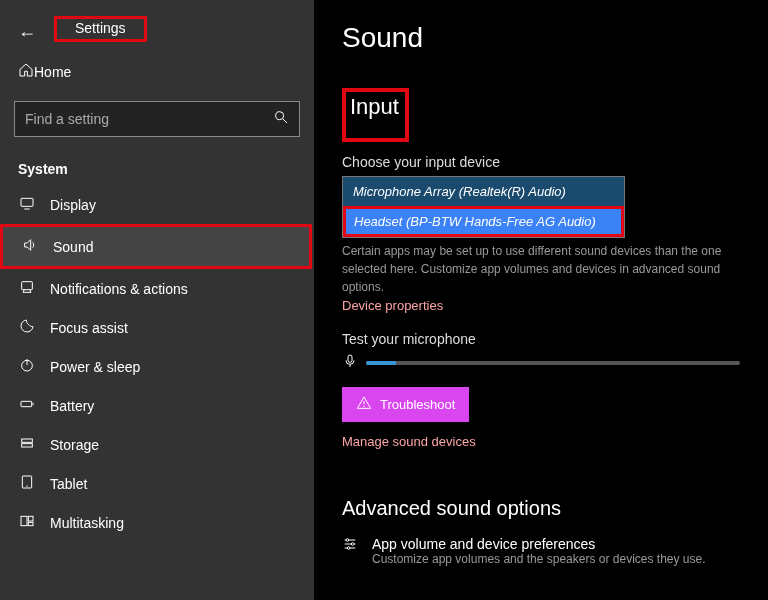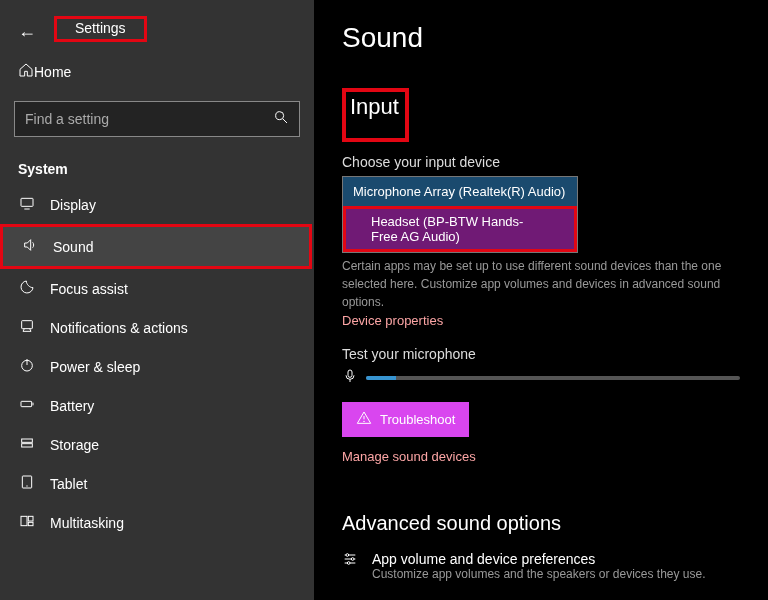--- a/index.html
+++ b/index.html
@@ -109,35 +109,36 @@
       border: 4px solid #e30613;
       padding: 2px 6px 4px 4px;
       margin-bottom: 12px;
     }
     .label-text {
       font-size: 14px;
       margin-bottom: 6px;
       color: #ddd;
     }
     .dropdown-container {
-      width: 236px;
+      width: 283px;
       border: 1px solid #777;
       margin-bottom: 4px;
+      font-style: italic;
     }
     .dropdown-option {
       padding: 7px 10px;
       font-size: 13px;
     }
     .dropdown-option.selected {
       background: #1a4a6e;
     }
     .dropdown-option.hovered {
       border: 3px solid #e30613;
-      background: #701a75;
-      padding: 5px 25px;
+      background: #3b82f6;
+      padding: 5px 8px;
     }
     .hint-text {
       font-size: 12px;
       color: #999;
       line-height: 1.5;
       margin-bottom: 0;
     }
     .link-text {
       color: #fca5a5;
       font-size: 13px;
@@ -253,34 +254,34 @@
             <path d="M16 8c2 2 2 6 0 8"></path>
           </svg>
       </span>
       <span>Sound</span>
     </div>
   </div>
 
   <div class="nav-item">
     <span class="icon">
       <svg viewBox="0 0 24 24" stroke-width="1.5">
-          <path d="M21 13A9 9 0 1 1 11 3c0 5 5 10 10 10z"></path>
-        </svg>
-    </span>
-    <span>Focus assist</span>
-  </div>
-
-  <div class="nav-item">
-    <span class="icon">
-      <svg viewBox="0 0 24 24" stroke-width="1.5">
           <rect x="4" y="4" width="16" height="12" rx="1"></rect>
           <path d="M8 16l-2 4h12l-2-4"></path>
         </svg>
     </span>
     <span>Notifications &amp; actions</span>
+  </div>
+
+  <div class="nav-item">
+    <span class="icon">
+      <svg viewBox="0 0 24 24" stroke-width="1.5">
+          <path d="M21 13A9 9 0 1 1 11 3c0 5 5 10 10 10z"></path>
+        </svg>
+    </span>
+    <span>Focus assist</span>
   </div>
 
   <div class="nav-item">
     <span class="icon">
       <svg viewBox="0 0 24 24" stroke-width="1.5">
           <circle cx="12" cy="13" r="8"></circle>
           <line x1="12" y1="3" x2="12" y2="12"></line>
         </svg>
     </span>
     <span>Power &amp; sleep</span>

